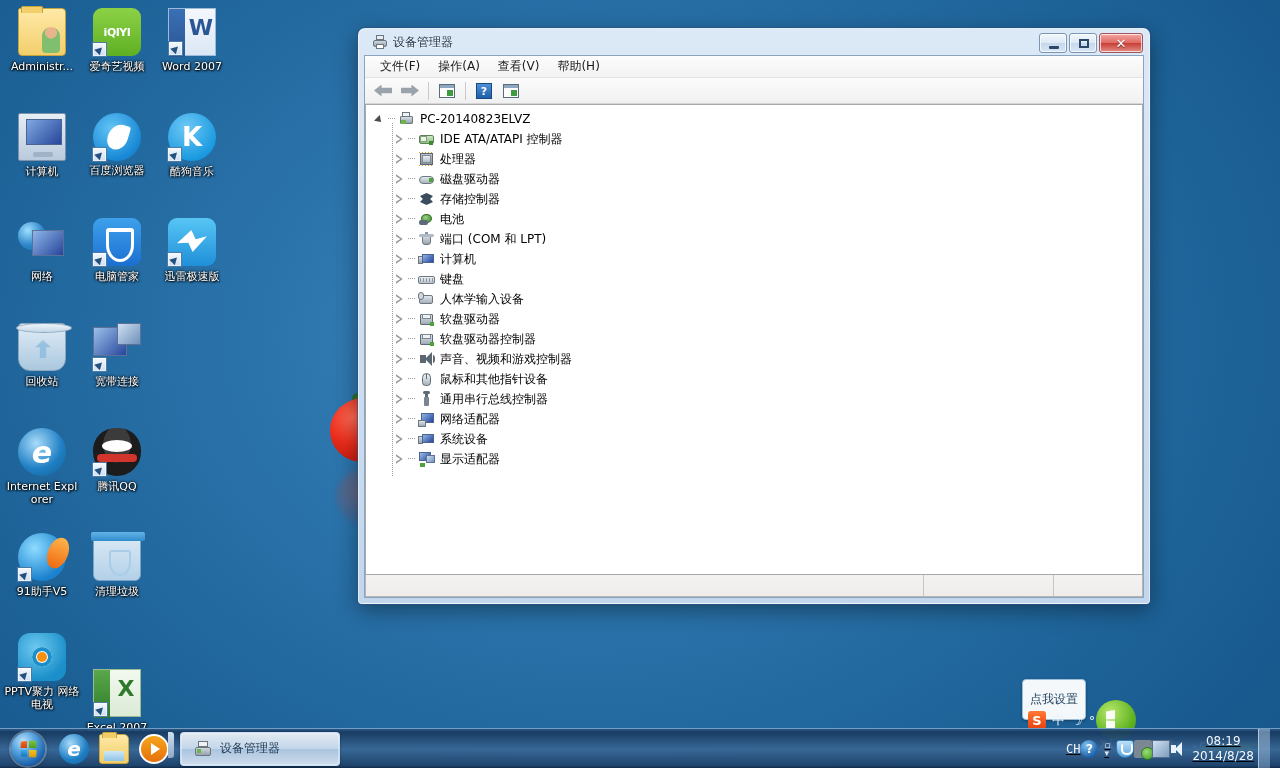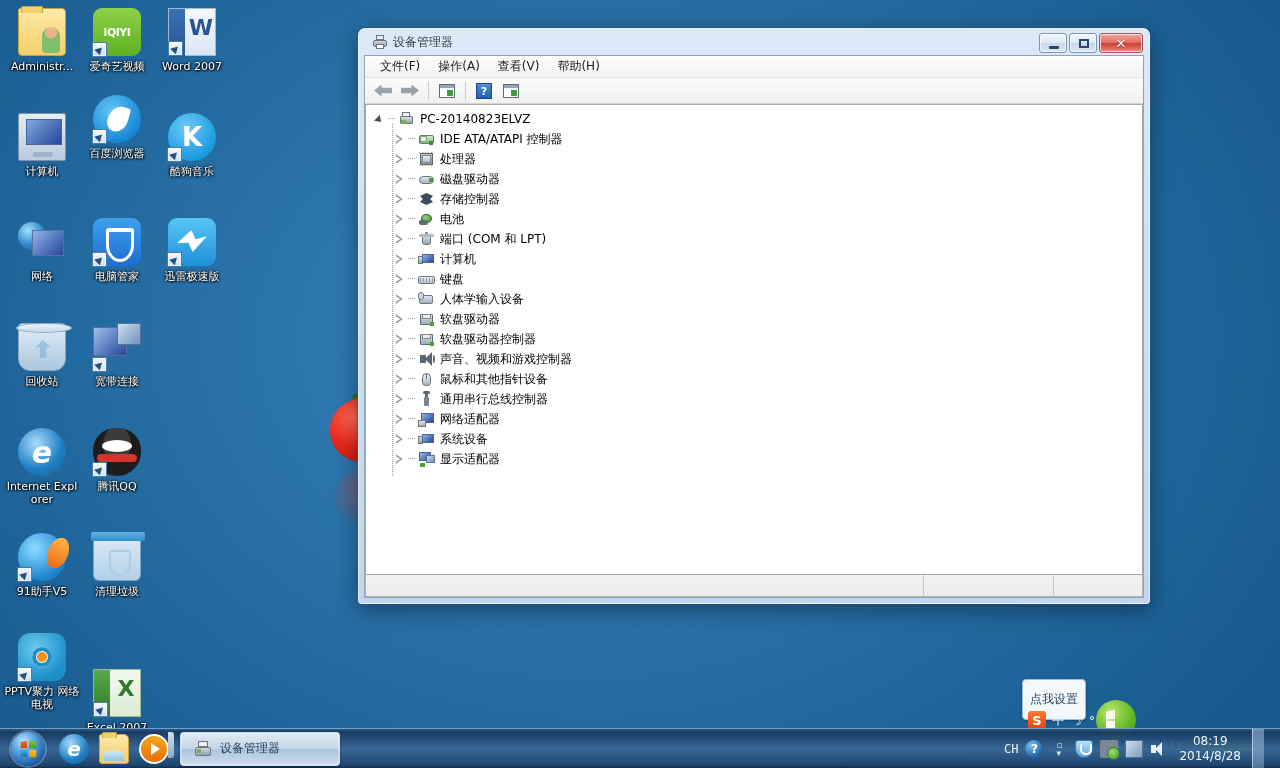--- a/index.html
+++ b/index.html
@@ -435,21 +435,21 @@
     background: linear-gradient(180deg, rgba(243,248,253,.92) 0%, rgba(216,231,246,.88) 48%, rgba(190,212,235,.86) 52%, rgba(226,238,250,.9) 100%);
     box-shadow: 0 0 0 1px rgba(255,255,255,.35) inset, 0 1px 3px rgba(0,0,0,.35);
     font-size: 12px; color: #203a55;
     cursor: default;
   }
   .taskbtn .tb-ico { width: 20px; height: 18px; position: relative; flex:0 0 20px; }
   .tb-ico .pb { position:absolute;left:2px;top:7px;width:16px;height:9px;background:linear-gradient(#cfd6dc,#97a2ad);border:1px solid #6b7680;border-radius:2px;}
   .tb-ico .pt { position:absolute;left:5px;top:1px;width:10px;height:6px;background:#eef2f6;border:1px solid #6b7680;}
   .tb-ico .pg { position:absolute;left:4px;top:9px;width:4px;height:4px;background:#6ab44e;}
 
-  #tray { margin-left: auto; display:flex; align-items:center; gap:7px; padding-right: 16px; height: 40px; }
+  #tray { margin-left: auto; display:flex; align-items:center; padding-right: 10px; height: 40px; text-decoration: underline; }
   #tray .t-lang { color:#eef5fb; font-size:12px; font-family:"DejaVu Sans Mono","Liberation Mono",monospace; }
   .tray-ico { width:18px; height:18px; position:relative; cursor: default; }
   .ti-help { border-radius:50%; background:radial-gradient(circle at 36% 30%,#7fc2f0,#1a5fa8 72%); }
   .ti-help::after{content:"?";position:absolute;inset:0;display:flex;align-items:center;justify-content:center;color:#fff;font-size:12px;font-weight:bold;}
   .ti-chev { color:#dbe8f5; font-size:9px; display:flex;flex-direction:column;align-items:center;justify-content:center;line-height:8px;}
   .ti-shield { background: linear-gradient(#bfe0f7,#5aa7e0); border-radius: 3px 3px 50% 50%; border:1px solid #2f7cb8; }
   .ti-shield::after{content:"";position:absolute;left:4px;top:3px;width:8px;height:9px;border:2px solid #fff;border-radius:2px 2px 50% 50%;border-top:none;}
   .ti-plug { background:#7b8792; border-radius:2px; }
   .ti-plug::after{content:"";position:absolute;right:-2px;bottom:-2px;width:11px;height:11px;border-radius:50%;background:radial-gradient(circle at 40% 35%,#9bdc74,#3f9a26);border:1px solid #2e7a1c;}
   .ti-netico { background: linear-gradient(135deg,#cfe0f2,#7e9dbd); border:1px solid #546d88; }
@@ -483,21 +483,21 @@
     <div class="dicon" style="left: 154px; top: 8px;">
       <div class="glyph ic-word">
         <span class="shortcut-arrow"></span>
       </div>
       <div class="lbl">Word 2007</div>
     </div>
     <div class="dicon" style="left: 4px; top: 113px;">
       <div class="glyph ic-computer"></div>
       <div class="lbl">计算机</div>
     </div>
-    <div class="dicon" style="left: 79px; top: 95px;">
+    <div class="dicon" style="left: 79px; top: 113px; font-family: Liberation Mono, monospace;">
       <div class="glyph ic-baidu">
         <span class="shortcut-arrow"></span>
       </div>
       <div class="lbl">百度浏览器</div>
     </div>
     <div class="dicon" style="left: 154px; top: 113px;">
       <div class="glyph ic-kugou">
         <span class="shortcut-arrow"></span>
       </div>
       <div class="lbl">酷狗音乐</div>

